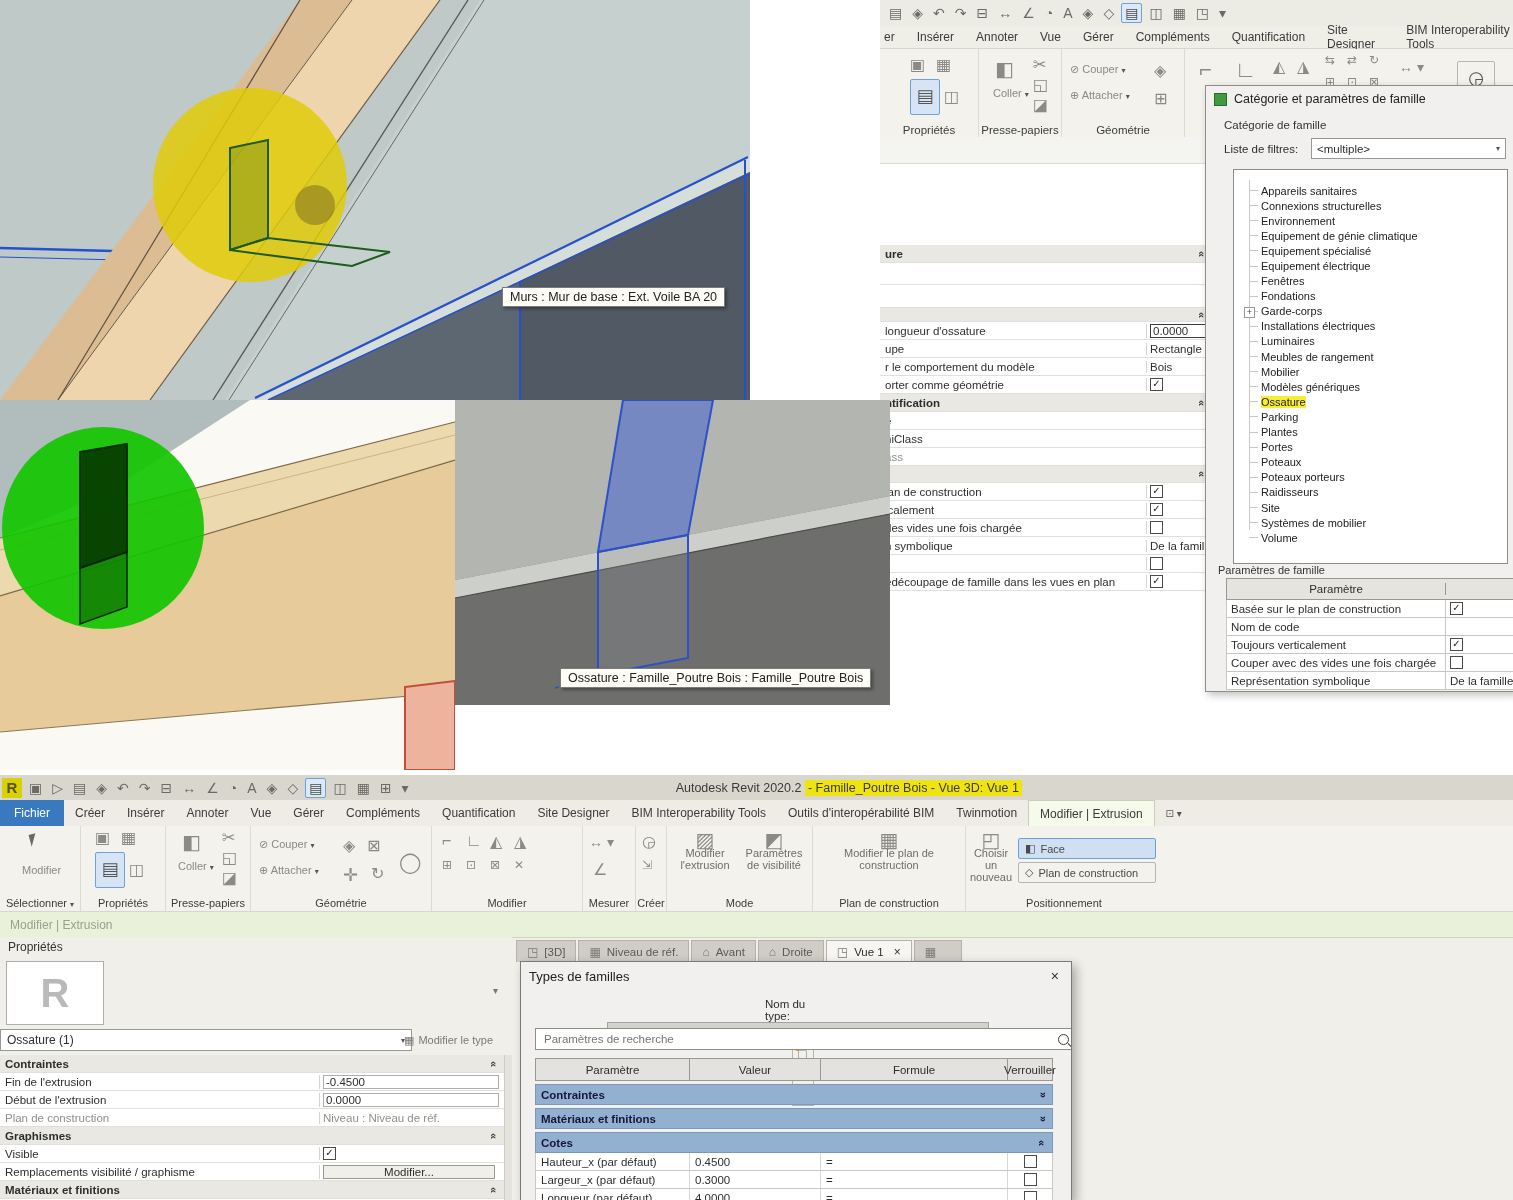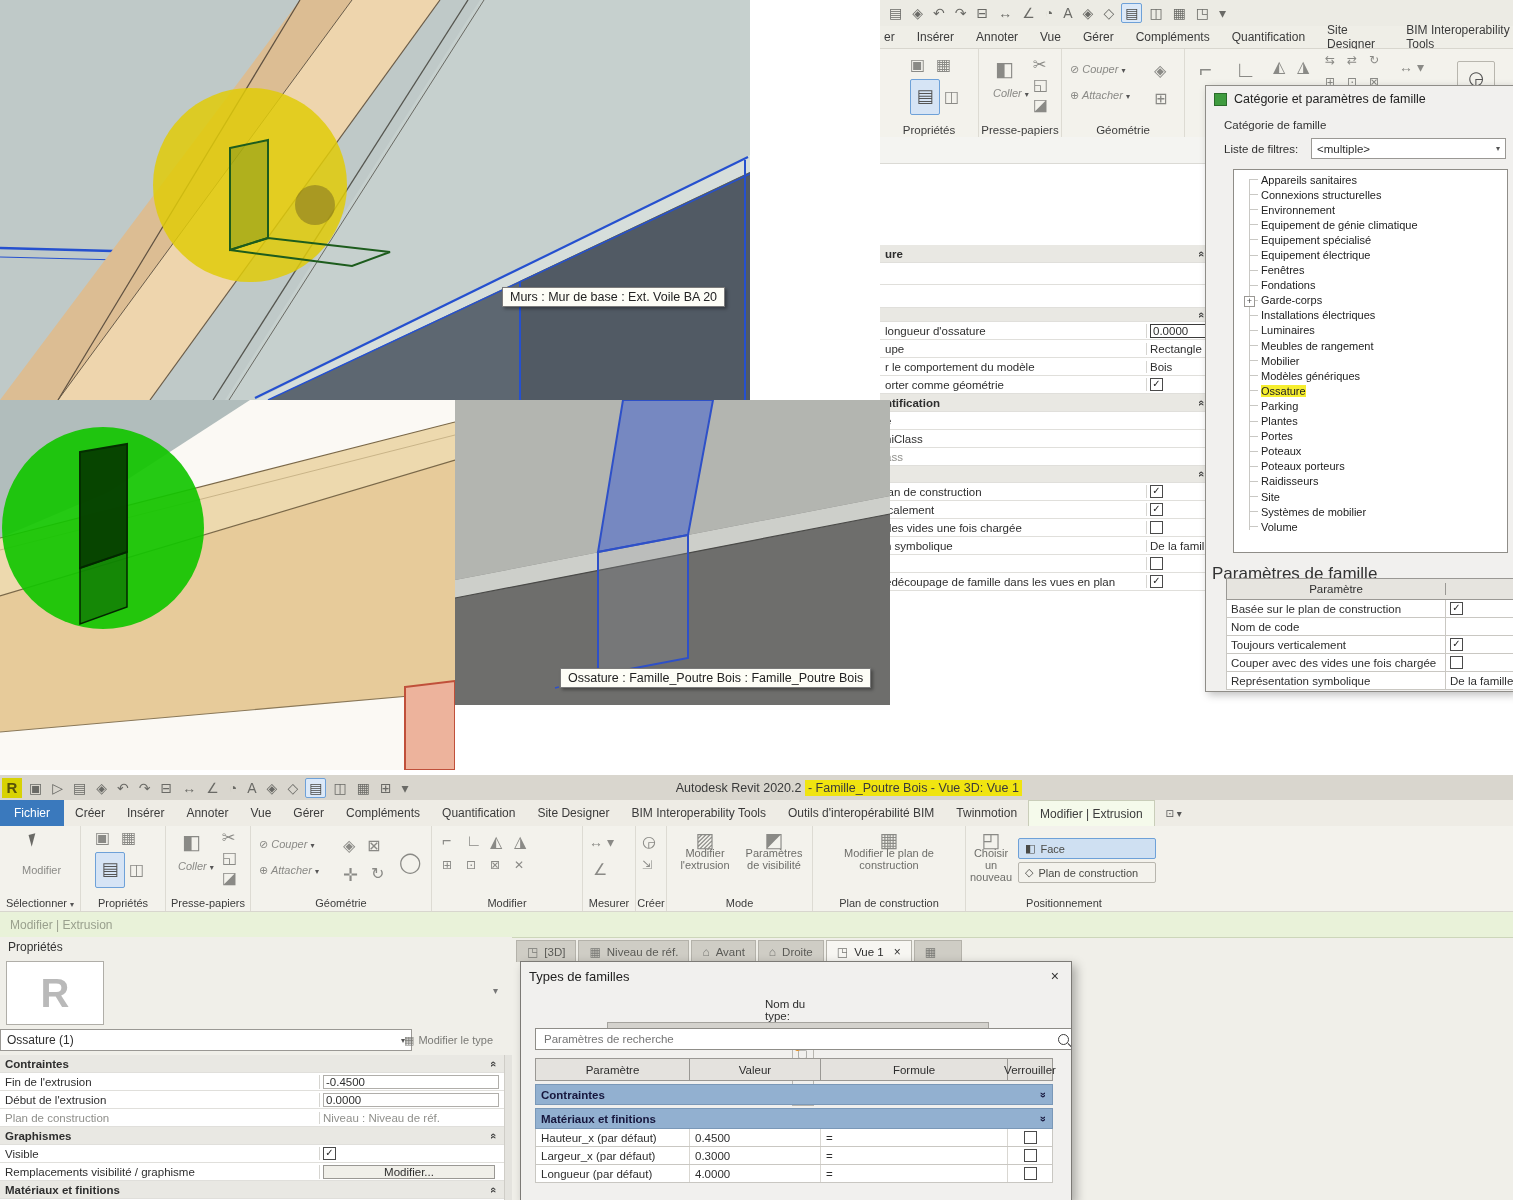--- a/index.html
+++ b/index.html
@@ -23,21 +23,21 @@
   .twin{left:880px;top:0;width:633px;height:690px;background:#fff;}
   .twin .qat{height:26px;background:#ecebe4;padding-left:6px;display:flex;align-items:center;gap:4px;}
   .twin .rtabs{height:22px;background:#efeee7;border-bottom:1px solid #d8d6ce;display:flex;
       align-items:center;gap:22px;padding-left:4px;font-size:12px;color:#3b3b3b;}
   .twin .rpanels{height:89px;background:#f3f2ec;border-bottom:1px solid #d8d6ce;position:relative;font-size:11.5px;}
   .panel{position:absolute;top:0;bottom:0;border-right:1px solid #dddbd3;}
   .panel .plab{position:absolute;bottom:2px;left:0;right:0;text-align:center;color:#3c3c3c;}
   .bigicon{position:absolute;width:28px;height:34px;border:1px solid #6ea1d8;background:#d6e4f5;
       color:#555;font-size:18px;text-align:center;line-height:32px;border-radius:2px;}
   .gicon{position:absolute;color:#8a8a86;font-size:16px;}
-  .minibtn{position:absolute;color:#8a8a86;font-size:11px;white-space:nowrap;font-style:italic;}
+  .minibtn{position:absolute;color:#8a8a86;font-size:11px;white-space:nowrap;}
   .grid-top{left:0;top:245px;width:333px;}
   .prow{display:flex;height:17px;background:#fff;border-bottom:1px solid #e0dfdb;font-size:11.5px;align-items:center;}
   .prow .plabel{flex:1;padding-left:5px;white-space:nowrap;overflow:hidden;}
   .prow .pval{width:63px;border-left:1px solid #d6d5d1;padding-left:3px;display:flex;align-items:center;overflow:hidden;}
   .prow .vtxt{white-space:nowrap;}
   .prow.section{background:#e9e8e3;font-weight:bold;gap:23px;}
   .prow.section .pval{border-left:none;}
   .prow.empty{height:13px;background:#e9e8e3;}
   .prow.empty2{height:16px;background:#e9e8e3;}
   .prow.tall{height:21px;}
@@ -51,28 +51,28 @@
   .catdlg{left:325px;top:85px;width:308px;height:605px;background:#f1f0ee;border:1px solid #8f8d88;
       box-shadow:3px 3px 8px rgba(0,0,0,.25);overflow:hidden;}
   .dlg-title{height:26px;display:flex;align-items:center;gap:7px;padding-left:8px;font-size:12.5px;color:#222;}
   .dlgicon{width:11px;height:11px;background:#3f9b3f;border:1px solid #2a6b2a;display:inline-block;}
   .grouplabel{position:absolute;left:18px;top:33px;font-size:11.5px;color:#333;}
   .filterrow{position:absolute;left:18px;top:52px;right:8px;display:flex;align-items:center;font-size:11.5px;}
   .filterrow .flab{width:87px;}
   .select{flex:1;height:19px;background:#fff;border:1px solid #9a9894;display:flex;
       align-items:center;padding:0 5px;justify-content:space-between;font-size:11.5px;}
   .catlist{position:absolute;left:27px;top:83px;width:273px;height:380px;background:#fff;
-      border:1px solid #8f8d88;overflow:hidden;padding-top:2px;}
+      border:1px solid #8f8d88;overflow:hidden;padding-top:13px;}
   .catlist::before{content:"";position:absolute;left:15px;top:10px;height:350px;border-left:1px solid #c9c8c4;}
   .catitem{height:15.1px;display:flex;align-items:center;position:relative;padding-left:15px;font-size:11px;color:#222;}
   .catitem .treedash{width:9px;border-top:1px solid #c9c8c4;margin-right:3px;}
   .catitem.hl .catlabel{background:#f6ee2e;}
   .catitem.exp::before{content:"+";position:absolute;left:10px;top:3px;width:9px;height:9px;
       border:1px solid #9a9894;background:#fff;font-size:9px;line-height:8px;text-align:center;color:#444;}
-  .paramslabel{position:absolute;left:6px;top:478px;font-size:17px;color:#333;}
+  .paramslabel{position:absolute;left:12px;top:478px;font-size:11px;color:#333;}
   .famtable{position:absolute;left:20px;top:492px;width:300px;}
   .famhead{display:flex;height:20px;background:#e6e4df;border:1px solid #9a9894;font-size:11.5px;align-items:center;}
   .famhead .fh1{width:218px;text-align:center;border-right:1px solid #9a9894;font-weight:bold;font-weight:normal;}
   .famrow{display:flex;height:17px;background:#fff;border:1px solid #c9c7c2;border-top:none;
       font-size:11.5px;align-items:center;}
   .famrow .plabel{width:214px;padding-left:4px;border-right:1px solid #c9c7c2;height:100%;
       display:flex;align-items:center;white-space:nowrap;overflow:hidden;}
   .famrow .pval{flex:1;padding-left:4px;display:flex;align-items:center;white-space:nowrap;}
   
   .v1{left:0;top:0;width:750px;height:400px;}
@@ -941,20 +941,27 @@
           </div>
 
           <div class="frow group collapsed">
             <span class="tc tc1">Matériaux et finitions</span>
 
             <span class="tc tc4">
               <span class="gchev">«</span>
             </span>
           </div>
 
+          <div class="frow group expanded">
+            <span class="tc tc1">Cotes</span>
+
+            <span class="tc tc4">
+              <span class="gchev">«</span>
+            </span>
+          </div>
 
           <div class="frow data">
             <span class="tc tc1">Hauteur_x (par défaut)</span>
             <span class="tc tc2">0.4500</span>
             <span class="tc tc3">=</span>
             <span class="tc tc4">
               <span class="cb"></span>
             </span>
           </div>
 

